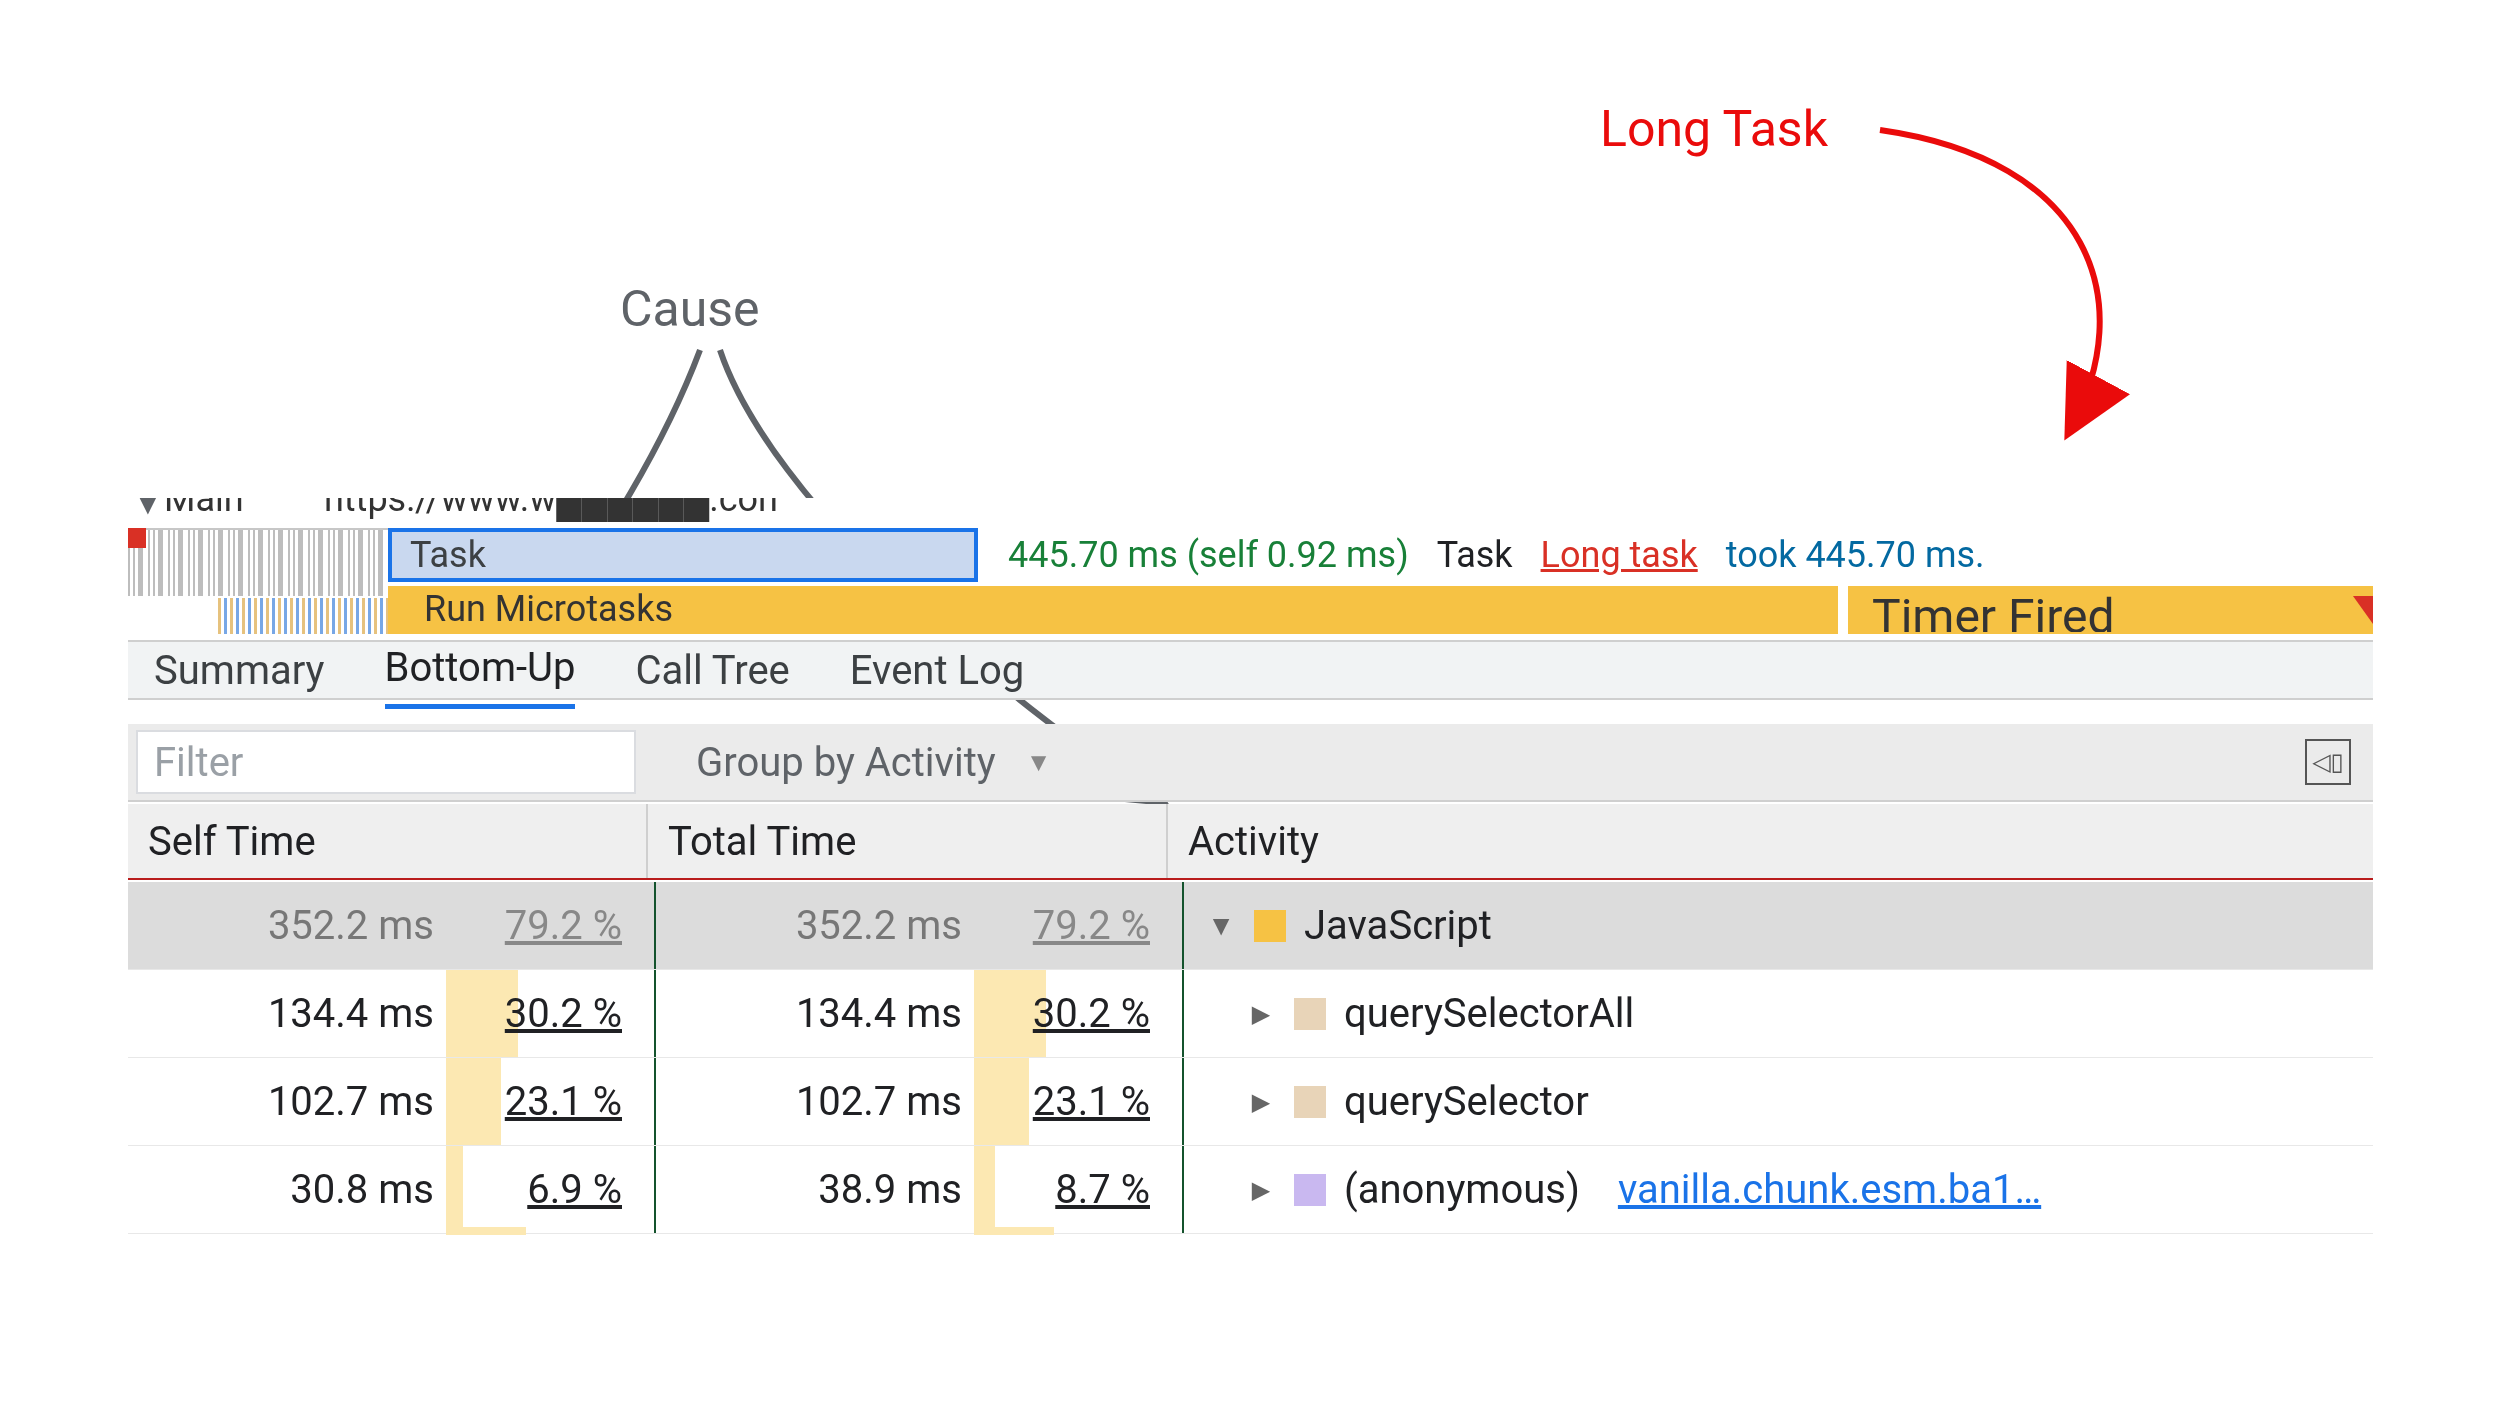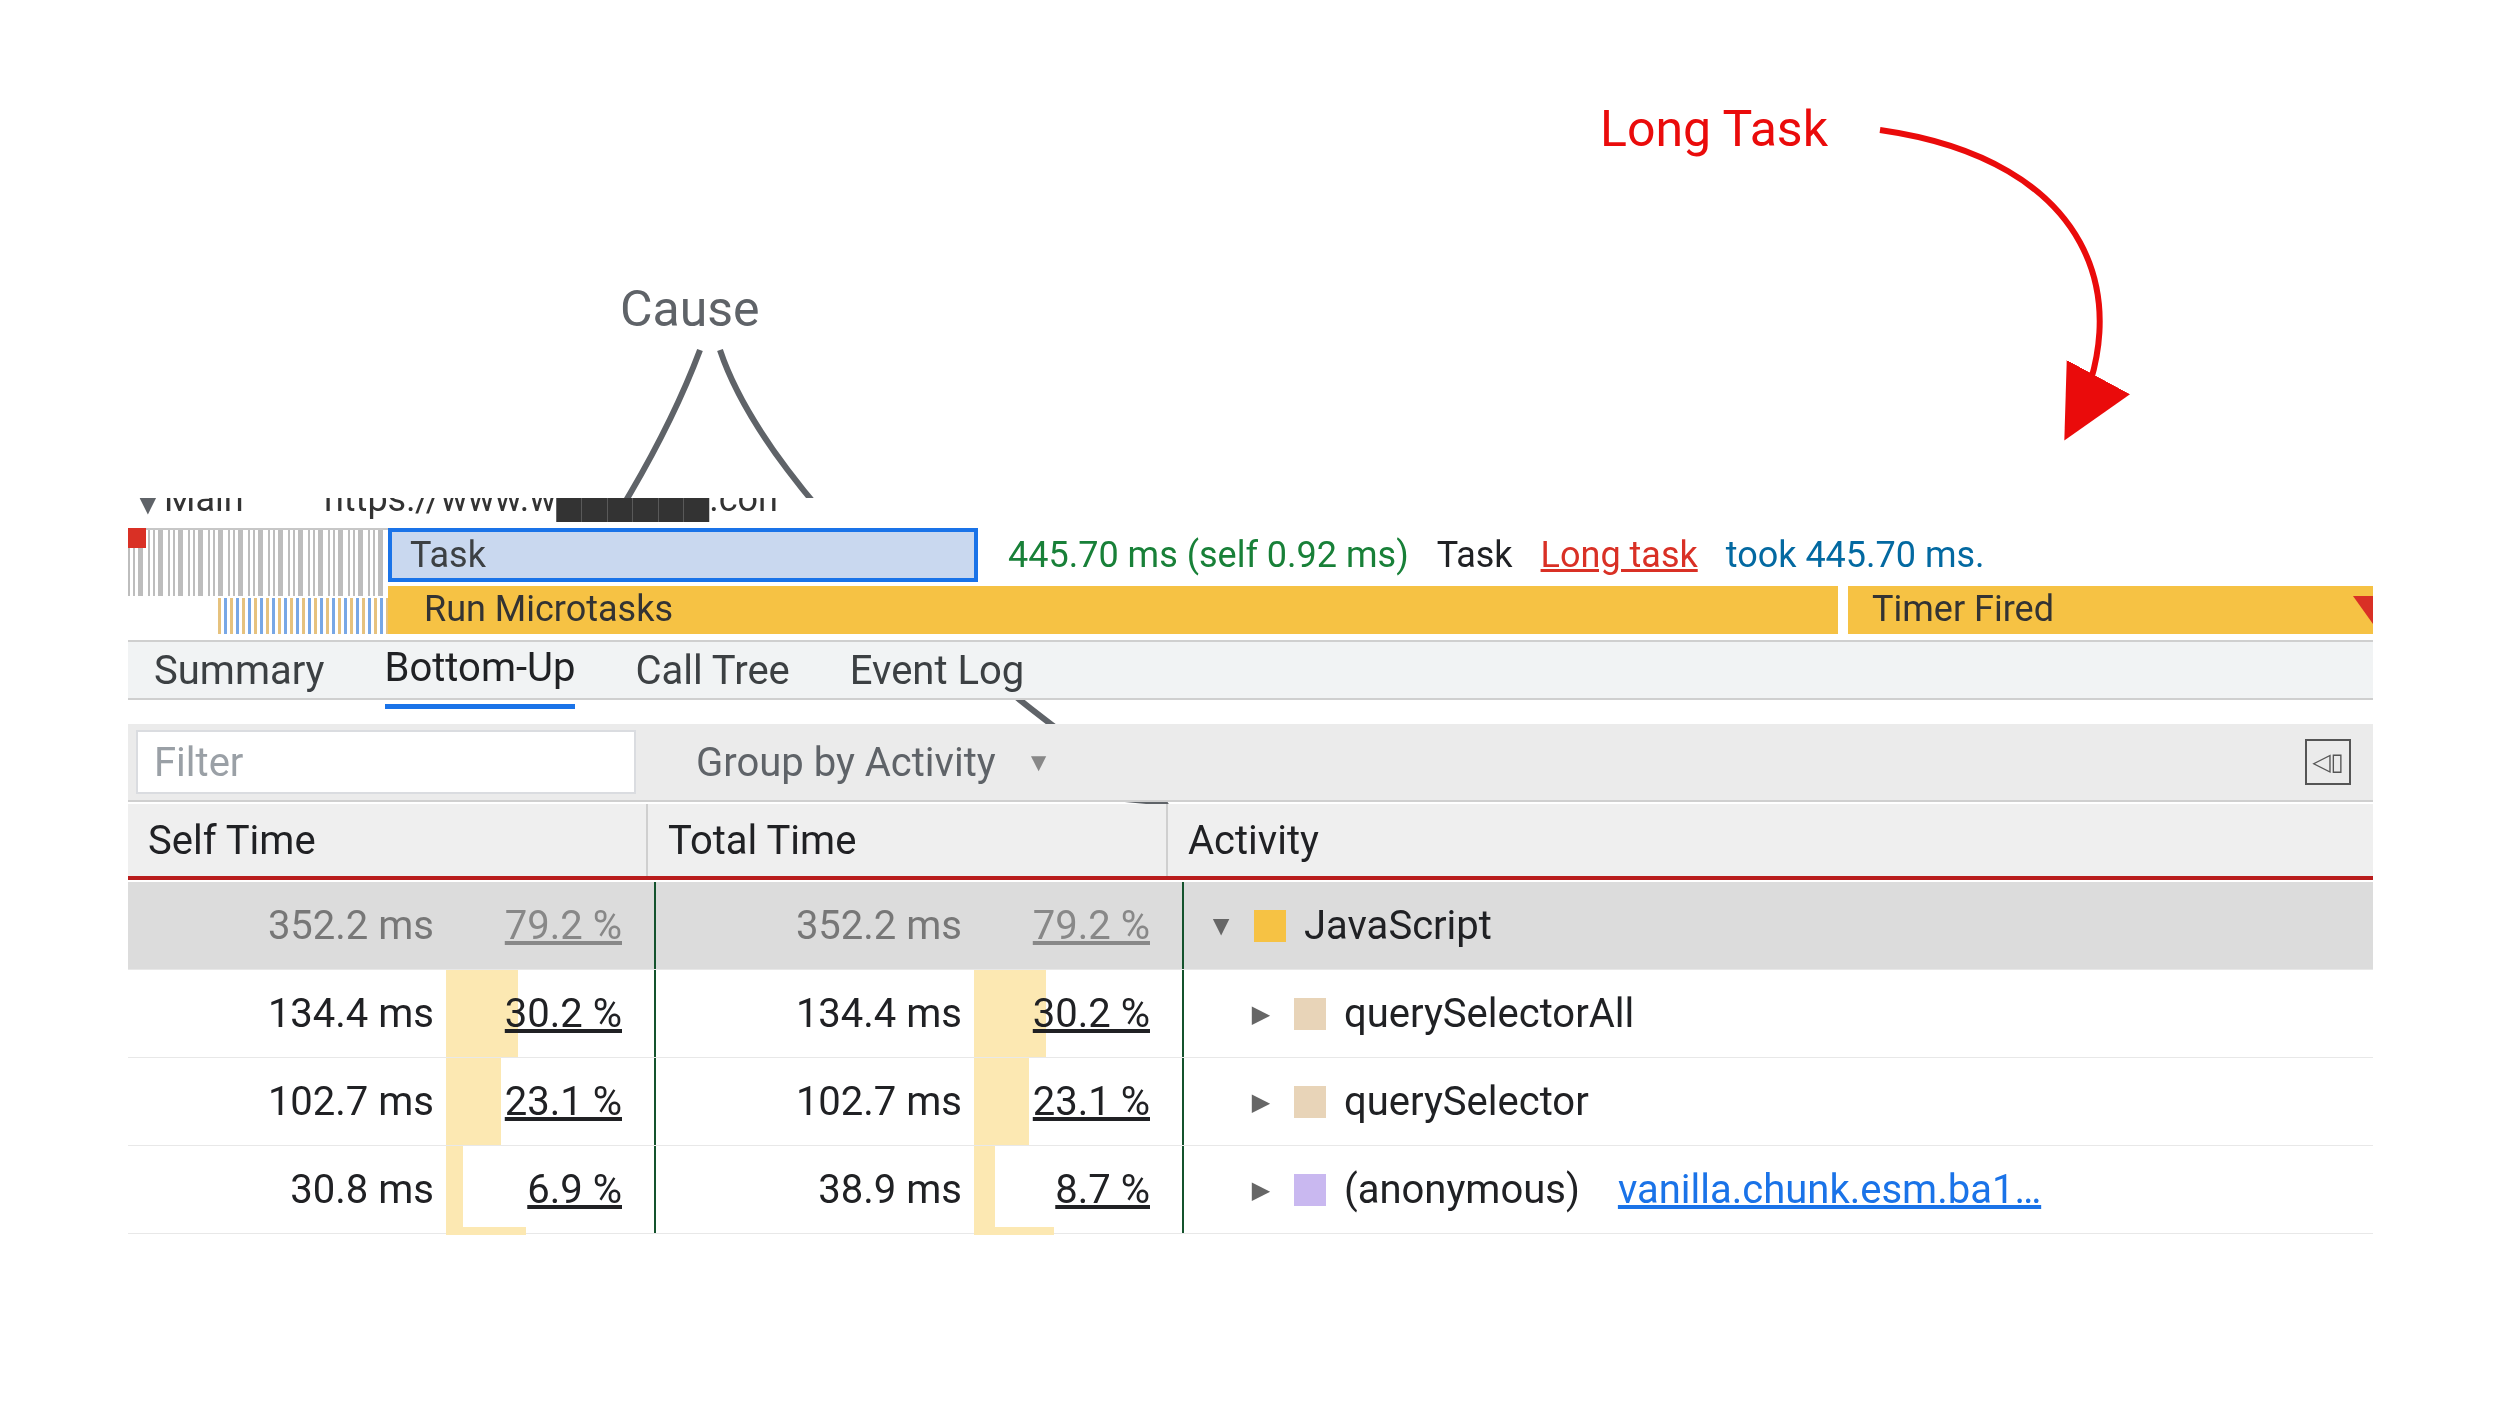--- a/index.html
+++ b/index.html
@@ -20,38 +20,38 @@
   .flame .barcode { position: absolute; left: 0; top: 30px; width: 260px; height: 68px; background: repeating-linear-gradient(90deg, #bdbdbd 0 2px, #fff 2px 5px, #bdbdbd 5px 7px, #fff 7px 10px, #bdbdbd 10px 15px, #fff 15px 20px); border-top: 2px solid #c7c7c7; }
   .flame .redtick { position: absolute; left: 0; top: 30px; width: 18px; height: 20px; background: #d93025; }
   .flame .taskbar { position: absolute; left: 260px; top: 30px; height: 54px; background: #c9d8ef; border: 4px solid #1a73e8; display: flex; align-items: center; padding-left: 18px; font-size: 36px; color: #3c4043; }
   .flame .tasktext { position: absolute; top: 30px; height: 54px; display: flex; align-items: center; font-size: 36px; gap: 28px; }
   .flame .tasktext .green { color: #188038; }
   .flame .tasktext .black { color: #202124; }
   .flame .tasktext .redlink { color: #d93025; text-decoration: underline; text-decoration-color: #d93025; cursor: pointer; }
   .flame .underbar { position: absolute; left: 0; top: 88px; height: 48px; background: #f6c244; }
   .flame .underbar2 { position: absolute; left: 0; top: 88px; height: 48px; background: #f6c244; }
   .flame .microtasks { position: absolute; left: 296px; top: 90px; font-size: 36px; color: #333; }
-  .flame .timerfired { position: absolute; top: 90px; font-size: 36px; color: #333; }
+  .flame .timerfired { position: absolute; top: 90px; font-size: 48px; color: #333; }
   .flame .barcode2 { position: absolute; left: 90px; top: 100px; width: 170px; height: 36px; background: repeating-linear-gradient(90deg, #e6c27e 0 3px, #fff 3px 6px, #77a7e6 6px 9px, #fff 9px 12px); }
   .flame .redtick2 { position: absolute; right: 0; top: 98px; width: 0; height: 0; border-left: 20px solid transparent; border-top: 28px solid #d93025; }
 
   
   .tabs { position: absolute; left: 128px; top: 640px; width: 2245px; height: 60px; background: #f1f3f4; border-top: 2px solid #cfcfcf; border-bottom: 2px solid #cfcfcf; display: flex; align-items: center; font-size: 40px; gap: 60px; padding-left: 26px; color: #3c4043; }
   .tabs .tab { height: 78px; display: flex; align-items: center; cursor: pointer; }
   .tabs .tab.active { color: #202124; border-bottom: 5px solid #1a73e8; }
 
   
   .filterrow { position: absolute; left: 128px; top: 724px; width: 2245px; height: 78px; background: #ebebeb; border-bottom: 2px solid #cfcfcf; display: flex; align-items: center; font-size: 40px; color: #5f6368; }
   .filterrow .filterbox { width: 500px; height: 64px; background: #fff; border: 2px solid #dadce0; margin-left: 8px; padding-left: 16px; display: flex; align-items: center; color: #9aa0a6; }
   .filterrow .groupby { margin-left: 60px; display: flex; align-items: center; gap: 30px; cursor: pointer; }
   .filterrow .groupby .caret { font-size: 26px; color: #888; }
   .filterrow .sideicon { margin-left: auto; margin-right: 22px; width: 46px; height: 46px; border: 2px solid #555; display: flex; align-items: center; justify-content: center; font-size: 24px; color: #555; cursor: pointer; }
 
   
-  .headers { position: absolute; left: 128px; top: 804px; width: 2245px; height: 76px; background: #efefef; border-bottom: 4px solid #b91c1c; display: flex; font-size: 40px; color: #202124; }
+  .headers { position: absolute; left: 128px; top: 804px; width: 2245px; height: 76px; background: #efefef; border-bottom: 2px solid #b91c1c; display: flex; font-size: 40px; color: #202124; }
   .col1 { width: 520px; border-right: 2px solid #cfcfcf; padding-left: 20px; display: flex; align-items: center; }
   .col2 { width: 520px; border-right: 2px solid #cfcfcf; padding-left: 20px; display: flex; align-items: center; }
   .col3 { flex: 1; padding-left: 20px; display: flex; align-items: center; }
 
   
   .rows { position: absolute; left: 128px; top: 882px; width: 2245px; font-size: 40px; }
   .row { display: flex; height: 88px; border-bottom: 1px solid #e8e8e8; align-items: center; position: relative; }
   .row.sel { background: #dcdcdc; }
   .row .c1, .row .c2 { width: 520px; border-right: 2px solid #14532d; height: 100%; display: flex; align-items: center; position: relative; margin-left: 8px; }
   .row .c3 { flex: 1; height: 100%; display: flex; align-items: center; padding-left: 22px; gap: 18px; }

